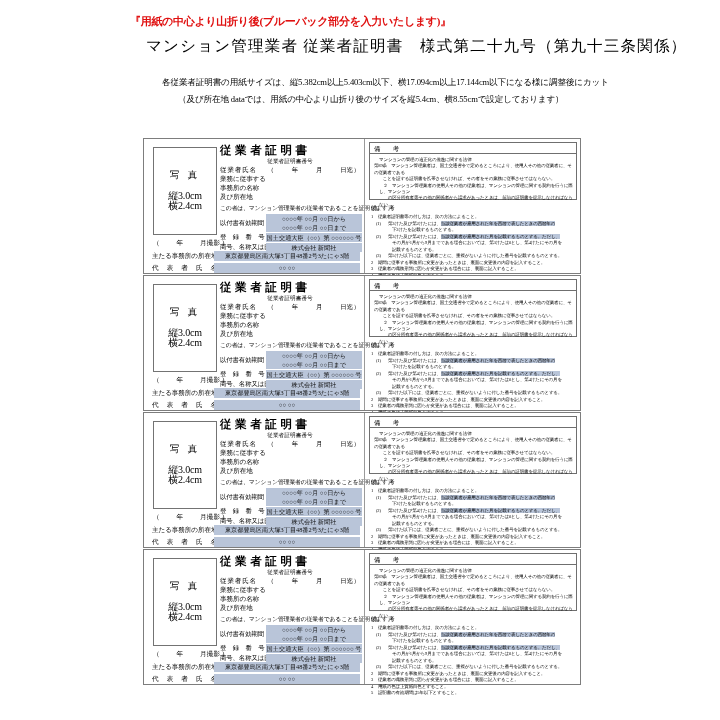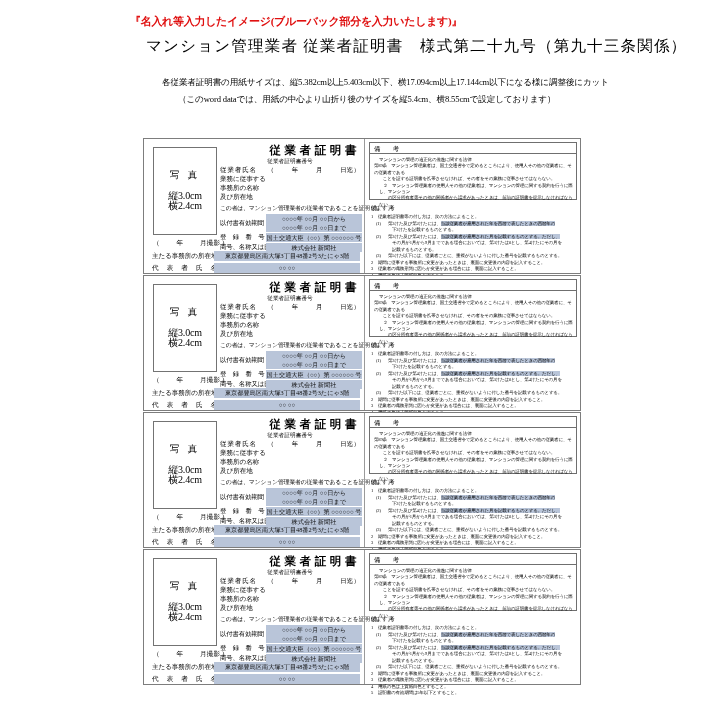--- a/index.html
+++ b/index.html
@@ -154,21 +154,21 @@
     overflow: hidden;
   }
   .btm-val.plain { background: #b9c5d9; }
 
   
   .cert-title {
     position: absolute;
     left: 76px;
     top: 4px;
     width: 140px;
-    text-align: right;
+    text-align: left;
     font-size: 11.5px;
     font-weight: bold;
     letter-spacing: 3.6px;
     white-space: nowrap;
   }
   .cert-no {
     position: absolute;
     left: 76px;
     top: 19px;
     width: 140px;
@@ -287,26 +287,26 @@
   .rem-list .num.sub { width: 12px; padding-left: 5px; }
   .rem-list .txt { flex: 1; }
   .rem-list .txt.i2 { padding-left: 4px; }
   .hl { background: #b9c5d9; }
 </style>
 </head>
 <body>
 
 <div class="page">
 
-  <div class="redtitle">『名入れ等入力したイメージ(ブルーバック部分を入力いたします)』</div>
+  <div class="redtitle">『用紙の中心より山折り後(ブルーバック部分を入力いたします)』</div>
   <div class="doctitle">マンション管理業者 従業者証明書　様式第二十九号（第九十三条関係）</div>
 
   <div class="intro">
     <div class="ln">各従業者証明書の用紙サイズは、縦5.382cm以上5.403cm以下、横17.094cm以上17.144cm以下になる様に調整後にカット</div>
-    <div class="ln ln3">（このword dataでは、用紙の中心より山折り後のサイズを縦5.4cm、横8.55cmで設定しております）</div>
+    <div class="ln ln3">（及び所在地 dataでは、用紙の中心より山折り後のサイズを縦5.4cm、横8.55cmで設定しております）</div>
   </div>
 
   <div class="cards" id="cards-container">
   <div class="card">
 
     <div class="card-left">
 
       <div class="photo-box">
         <div class="pt">写 真</div>
         <div class="pd">

